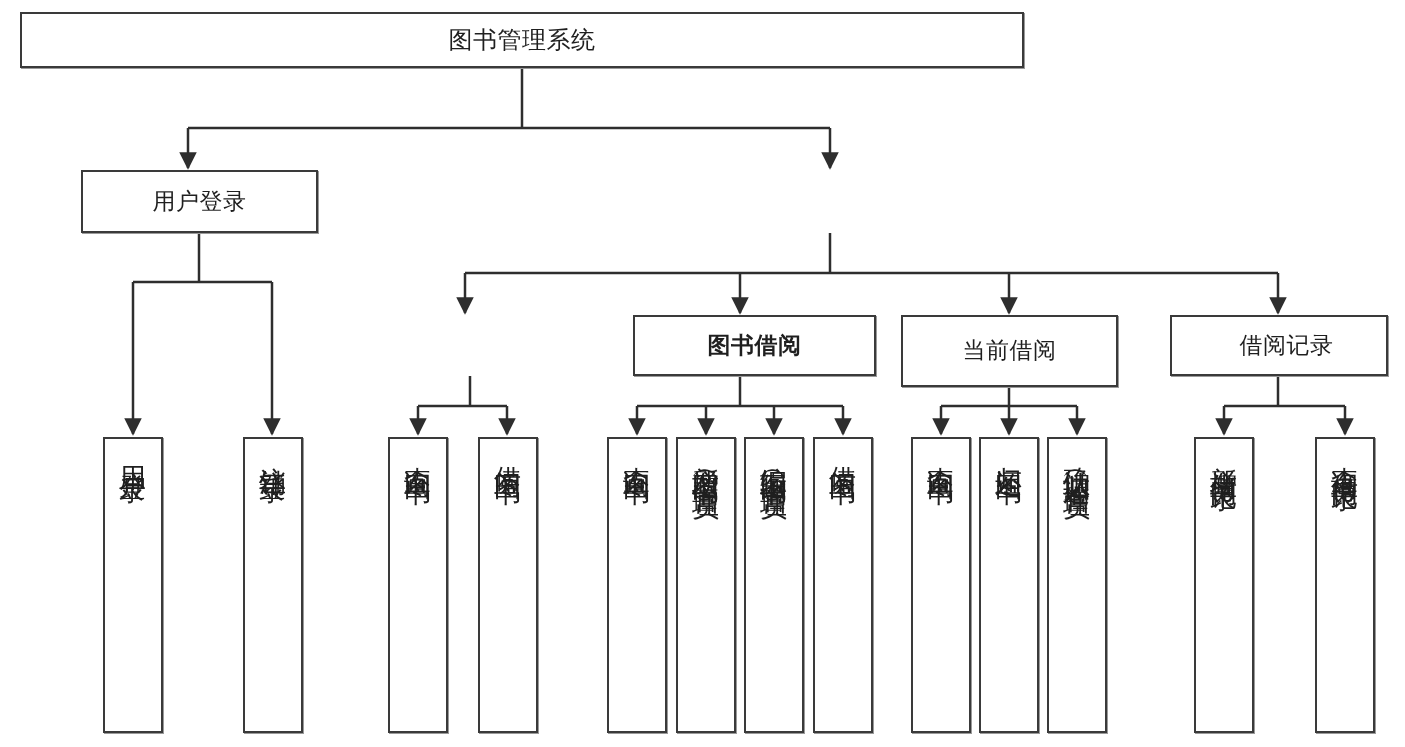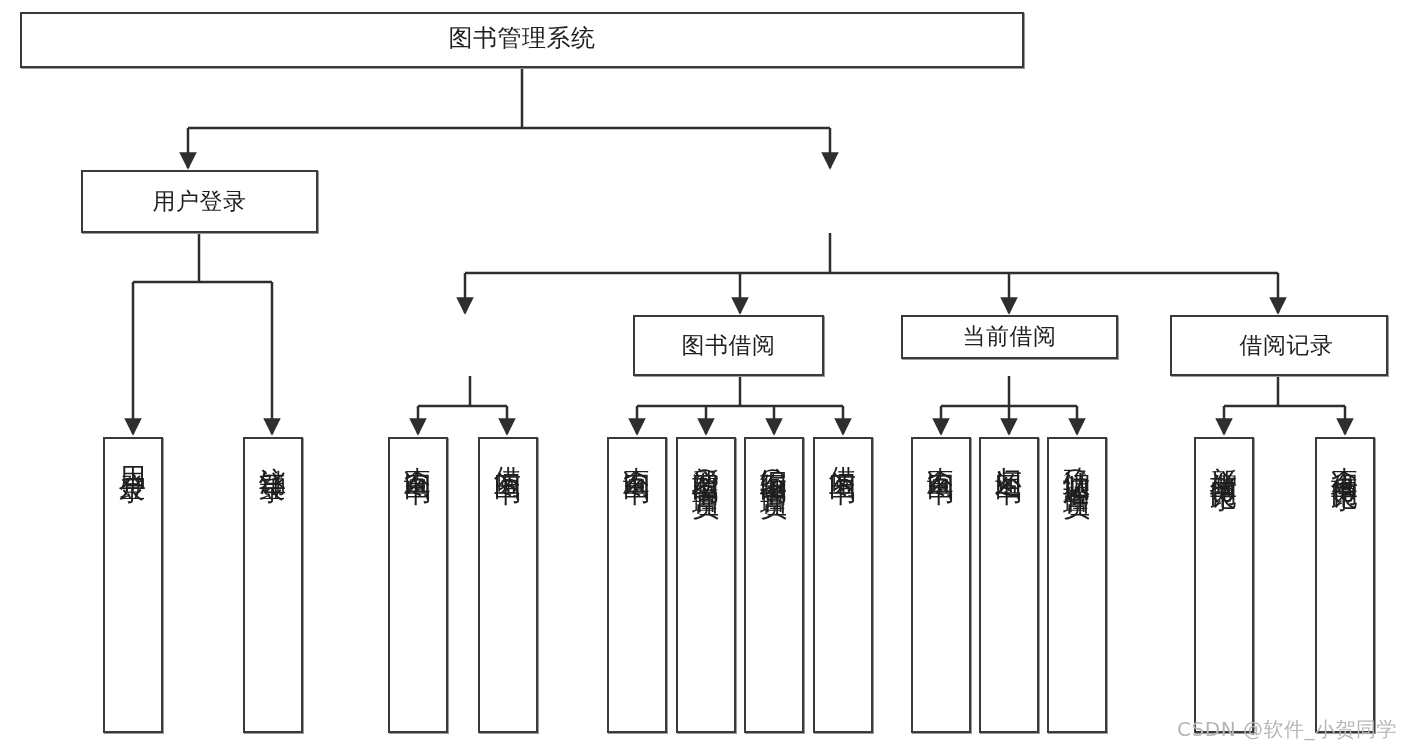--- a/index.html
+++ b/index.html
@@ -43,21 +43,20 @@
     line-height: 1.18;
     letter-spacing: 0.5px;
     white-space: nowrap;
   }
   
   .node.h .node-label {
     font-size: 23px;
   }
   .node.root .node-label {
     font-size: 24px;
-    font-family: Liberation Mono, monospace;
   }
   
   .node.v {
     align-items: flex-start;
     justify-content: center;
     padding-top: 6px;
   }
   .node.v .node-label {
     writing-mode: vertical-rl;
     text-orientation: upright;
@@ -134,24 +133,24 @@
   </svg>
 
   <div class="node h root" style="left:20px; top:12px; width:1004px; height:56px;">
     <span class="node-label">图书管理系统</span>
   </div>
 
   <div class="node h" style="left:81px; top:170px; width:237px; height:63px;">
     <span class="node-label">用户登录</span>
   </div>
 
-  <div class="node h" style="left:633px; top:315px; width:191px; height:61px;">
+  <div class="node h" style="left:633px; top:315px; width:243px; height:61px;font-weight:bold;">
     <span class="node-label">图书借阅</span>
   </div>
-  <div class="node h" style="left:901px; top:315px; width:217px; height:44px;">
+  <div class="node h" style="left:901px; top:315px; width:217px; height:72px;">
     <span class="node-label">当前借阅</span>
   </div>
   <div class="node h" style="left:1170px; top:315px; width:218px; height:61px;padding-left:15px;">
     <span class="node-label">借阅记录</span>
   </div>
 
   <div class="node v" style="left:103px; top:437px; width:60px; height:296px;">
     <span class="node-label">用户登录</span>
   </div>
   <div class="node v" style="left:243px; top:437px; width:60px; height:296px;">
@@ -188,15 +187,14 @@
     <span class="node-label">确认归还（管理员）</span>
   </div>
 
   <div class="node v" style="left:1194px; top:437px; width:60px; height:296px;">
     <span class="node-label">新增借阅记录</span>
   </div>
   <div class="node v" style="left:1315px; top:437px; width:60px; height:296px;">
     <span class="node-label">查询借阅记录</span>
   </div>
 
-  <div class="watermark">CSDN @软件_小贺同学</div>
 
 </div>
 
 </body></html>

